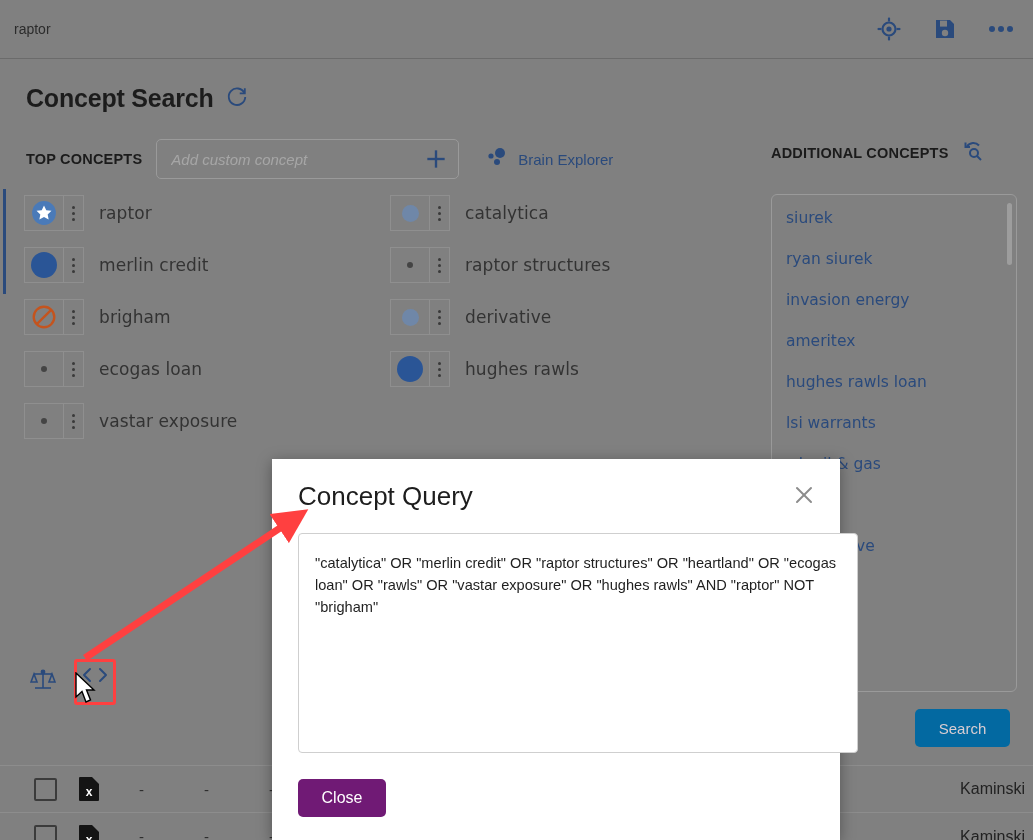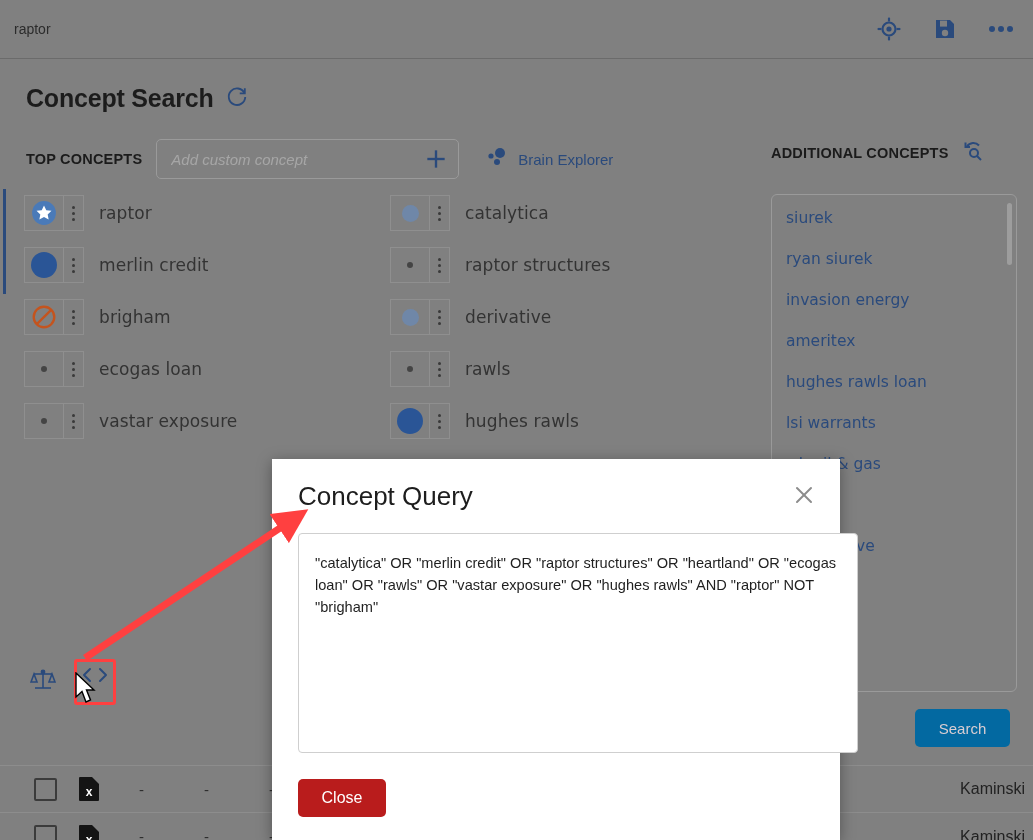--- a/index.html
+++ b/index.html
@@ -220,21 +220,21 @@
     width: 560px; height: 220px;
     border: 1px solid #cfcfcf; border-radius: 4px;
     padding: 18px 16px;
     font-size: 14.6px; line-height: 22px; color: #1f1f1f;
     font-family: "Liberation Sans", sans-serif;
     resize: none; outline: none; overflow: hidden;
   }
   #closebtn {
     position: absolute; left: 26px; top: 320px;
     width: 88px; height: 38px; border: 0; border-radius: 5px;
-    background: #b91c1c; color: #fff; font-size: 16px;
+    background: #701a75; color: #fff; font-size: 16px;
     font-family: "Liberation Sans", sans-serif; cursor: pointer;
   }
 
   
   #arrow { position: absolute; left: 0; top: 0; width: 1033px; height: 840px; pointer-events: none; }
 
   
   #cursor { position: absolute; left: 74px; top: 672px; pointer-events: none; }
 </style>
 </head>
@@ -445,34 +445,20 @@
           <span class="divider"></span>
           <span class="kebab">
               <i></i>
               <i></i>
               <i></i>
             </span>
         </div>
         <span class="concept-label">derivative</span>
       </div>
 
-      <div class="concept-item">
-        <div class="chip">
-          <span class="swatch">
-              <span class="dot-sm"></span>
-            </span>
-          <span class="divider"></span>
-          <span class="kebab">
-              <i></i>
-              <i></i>
-              <i></i>
-            </span>
-        </div>
-        <span class="concept-label">rawls</span>
-      </div>
 
       <div class="concept-item">
         <div class="chip">
           <span class="swatch">
               <span class="dot-lg"></span>
             </span>
           <span class="divider"></span>
           <span class="kebab">
               <i></i>
               <i></i>

